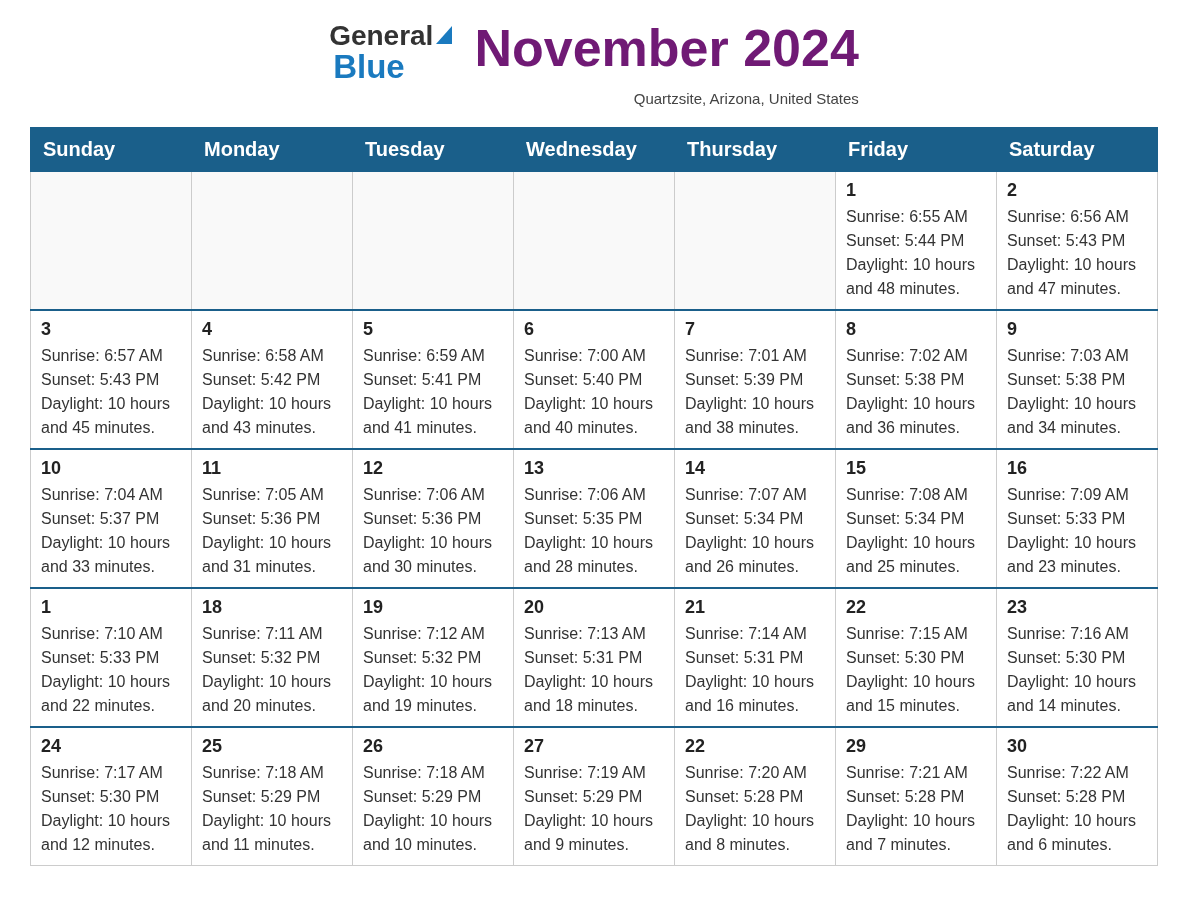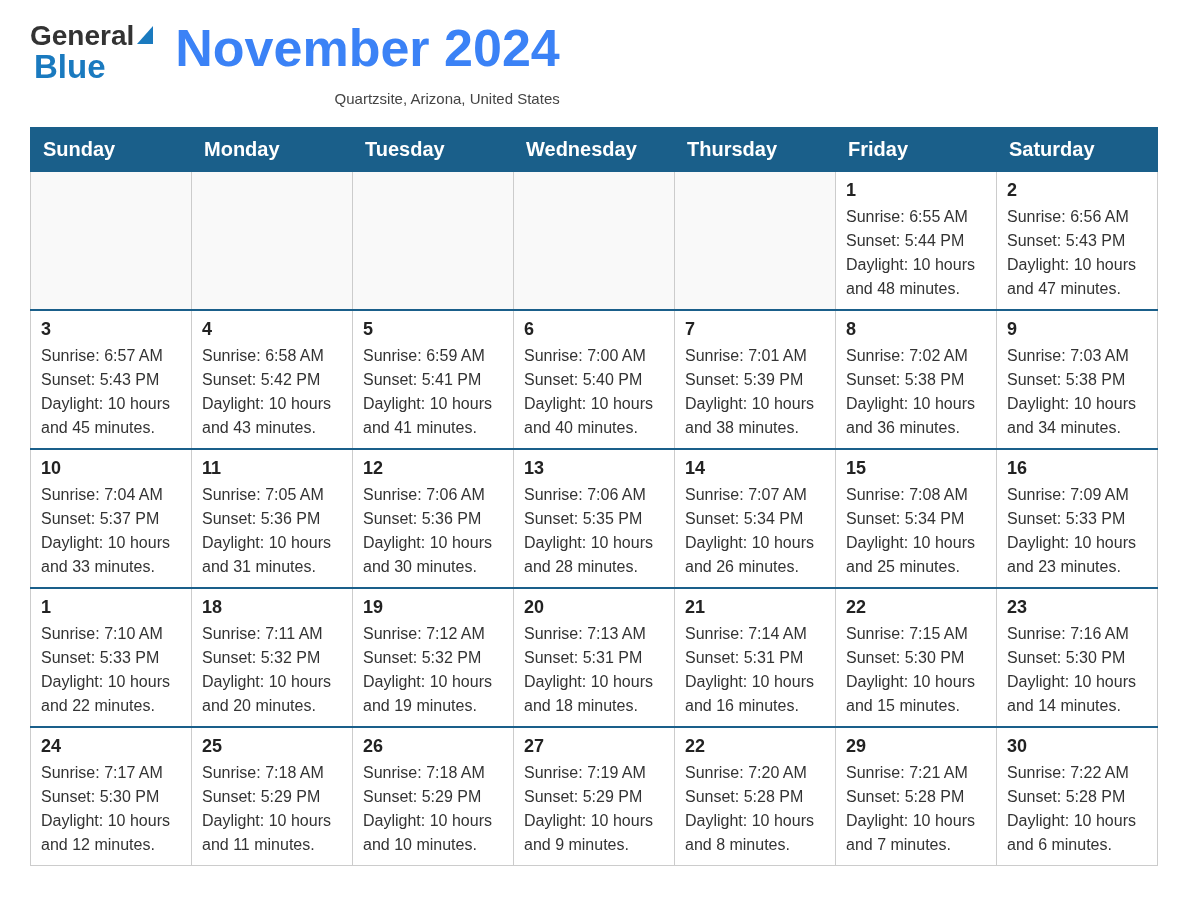--- a/index.html
+++ b/index.html
@@ -5,21 +5,21 @@
     * { margin: 0; padding: 0; box-sizing: border-box; }
     body {
       font-family: Arial, sans-serif;
       background: #fff;
       width: 1188px;
       min-height: 918px;
       padding: 20px 30px;
     }
     .header-area {
       display: flex;
-      justify-content: flex-start;
+      justify-content: center;
       align-items: flex-start;
       margin-bottom: 20px;
     }
     .logo-container {
       display: flex;
       flex-direction: column;
       align-items: flex-start;
     }
     .logo-row1 {
       display: flex;
@@ -29,21 +29,21 @@
       display: flex;
       align-items: center;
       margin-top: -4px;
     }
     .title-area {
       text-align: right;
     }
     .calendar-title {
       font-size: 52px;
       font-weight: bold;
-      color: #3b82f6;
+      color: #701a75;
       line-height: 1.1;
       margin-left: 22px;
     }
     .calendar-subtitle {
       font-size: 15px;
       color: #444;
       margin-top: 13px;
     }
     .calendar {
       width: 100%;

